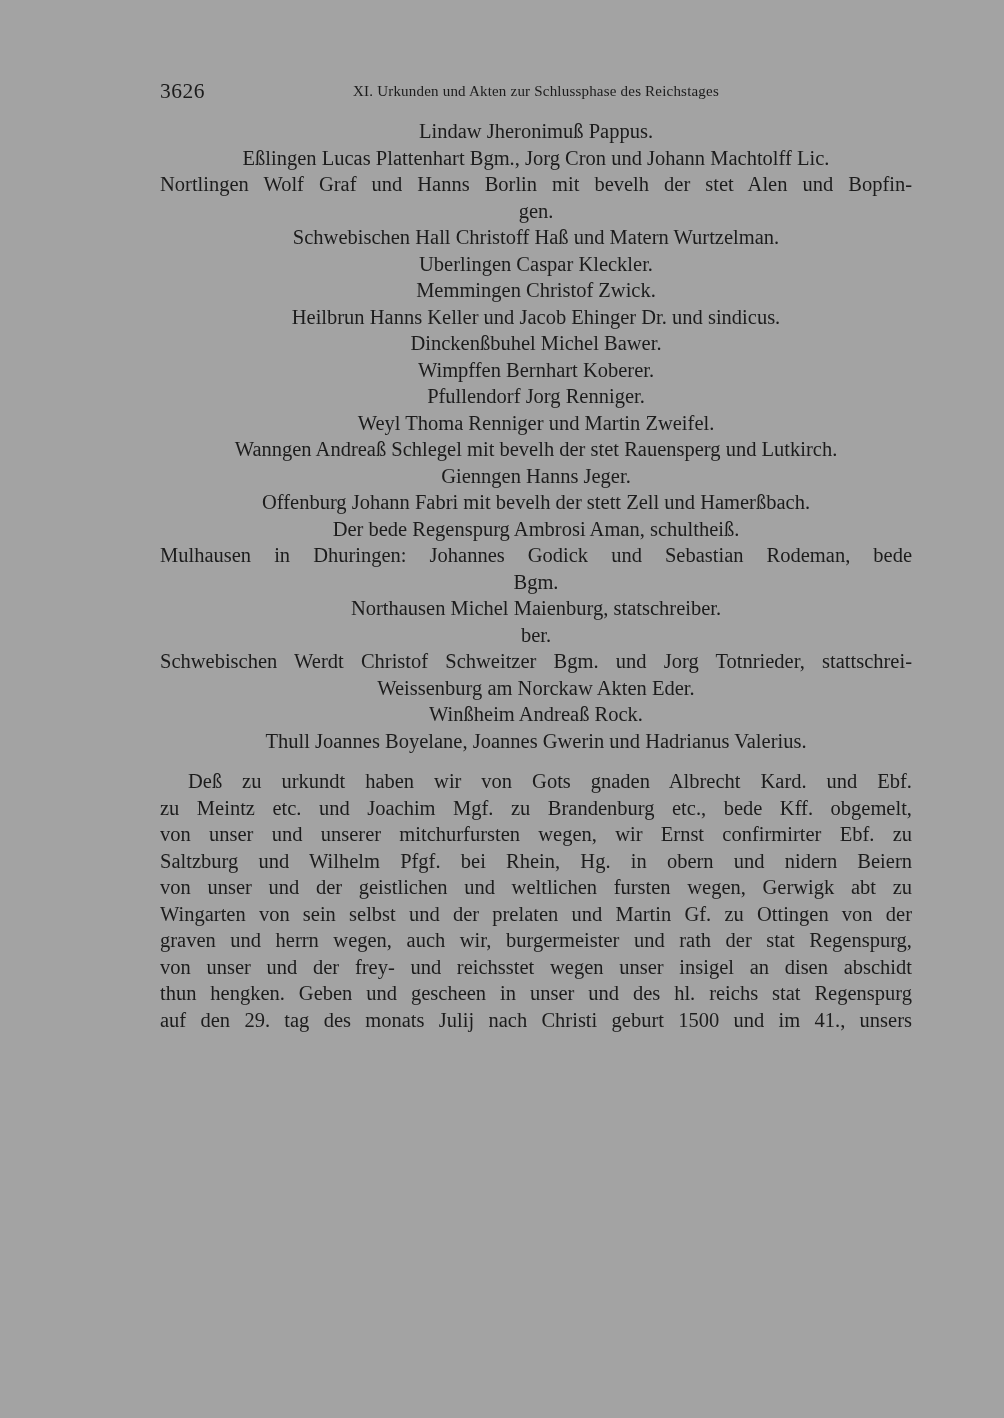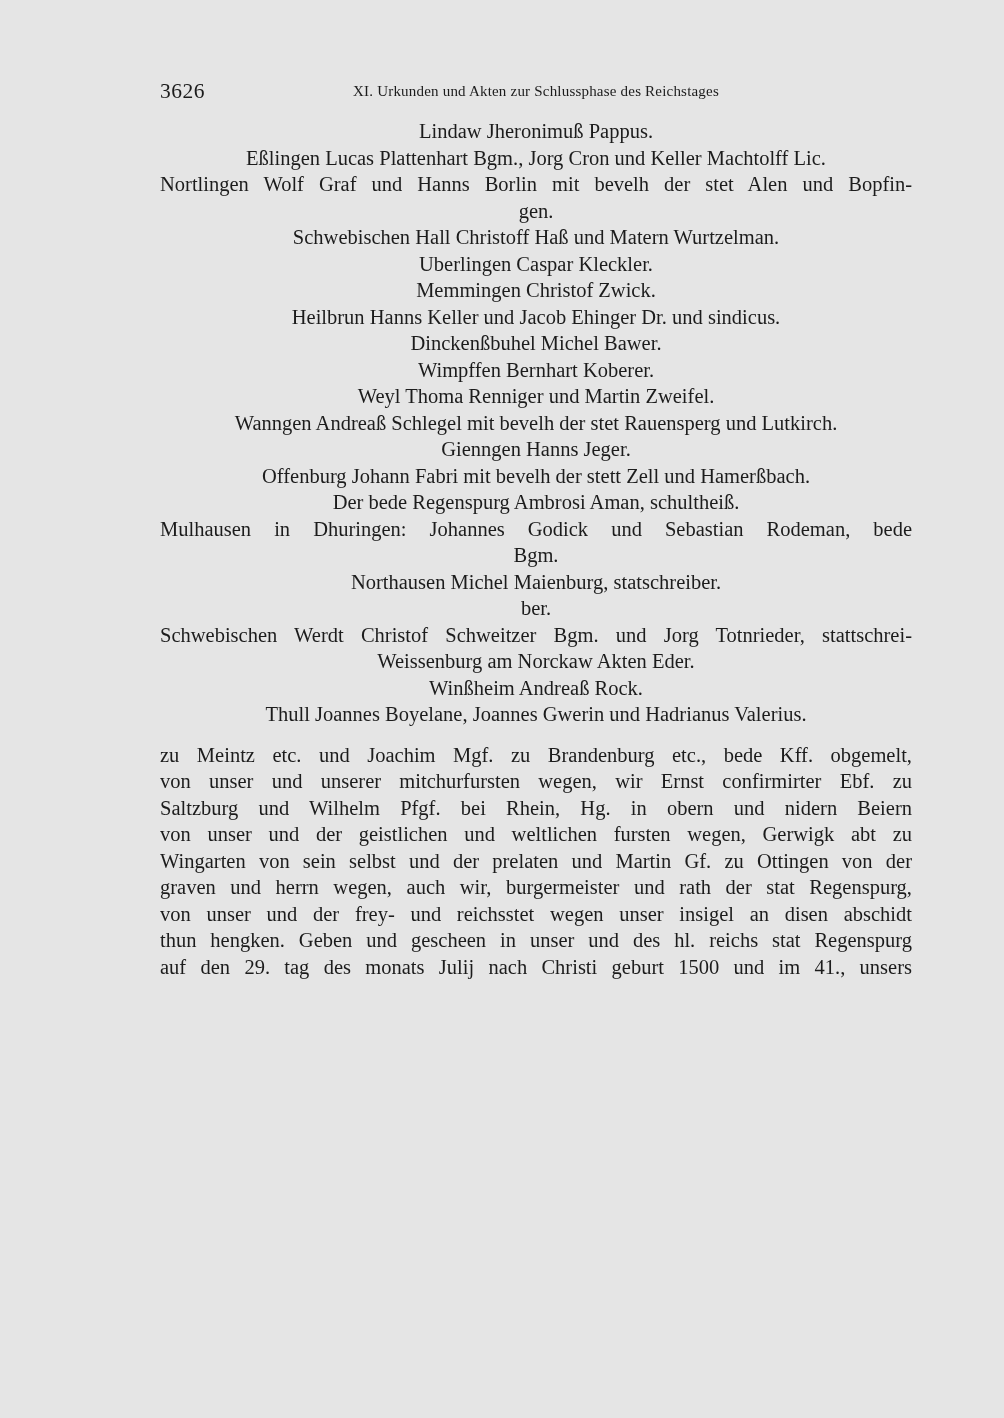--- a/index.html
+++ b/index.html
@@ -59,34 +59,34 @@
   .line.indent {
     text-indent: 28px;
   }
   #closing-paragraph {
     margin-top: 14px;
   }
 </style>
 </head>
 <body>
 
-<div class="page" style="color: rgb(28, 28, 28); background: #e5e5e5;">
+<div class="page" style="color: rgb(28, 28, 28); background: #a3a3a3;">
 
   <header class="page-header">
     <span class="page-number">3626</span>
     <span class="running-head">XI. Urkunden und Akten zur Schlussphase des Reichstages</span>
   </header>
 
   <main class="text-block">
     <section id="delegate-list">
         <div class="paragraph">
           <div class="line">Lindaw Jheronimuß Pappus.</div>
         </div>
         <div class="paragraph">
-          <div class="line">Eßlingen Lucas Plattenhart Bgm., Jorg Cron und Keller Machtolff Lic.</div>
+          <div class="line">Eßlingen Lucas Plattenhart Bgm., Jorg Cron und Johann Machtolff Lic.</div>
         </div>
         <div class="paragraph">
           <div class="line full">Nortlingen Wolf Graf und Hanns Borlin mit bevelh der stet Alen und Bopfin-</div>
           <div class="line">gen.</div>
         </div>
         <div class="paragraph">
           <div class="line">Schwebischen Hall Christoff Haß und Matern Wurtzelman.</div>
         </div>
         <div class="paragraph">
           <div class="line">Uberlingen Caspar Kleckler.</div>
@@ -95,20 +95,23 @@
           <div class="line">Memmingen Christof Zwick.</div>
         </div>
         <div class="paragraph">
           <div class="line">Heilbrun Hanns Keller und Jacob Ehinger Dr. und sindicus.</div>
         </div>
         <div class="paragraph">
           <div class="line">Dinckenßbuhel Michel Bawer.</div>
         </div>
         <div class="paragraph">
           <div class="line">Wimpffen Bernhart Koberer.</div>
+        </div>
+        <div class="paragraph">
+          <div class="line">Pfullendorf Jorg Renniger.</div>
         </div>
         <div class="paragraph">
           <div class="line">Weyl Thoma Renniger und Martin Zweifel.</div>
         </div>
         <div class="paragraph">
           <div class="line">Wanngen Andreaß Schlegel mit bevelh der stet Rauensperg und Lutkirch.</div>
         </div>
         <div class="paragraph">
           <div class="line">Gienngen Hanns Jeger.</div>
         </div>
@@ -134,20 +137,21 @@
         </div>
         <div class="paragraph">
           <div class="line">Winßheim Andreaß Rock.</div>
         </div>
         <div class="paragraph">
           <div class="line">Thull Joannes Boyelane, Joannes Gwerin und Hadrianus Valerius.</div>
         </div>
       </section>
     <section id="closing-paragraph">
         <div class="paragraph">
+          <div class="line full indent">Deß zu urkundt haben wir von Gots gnaden Albrecht Kard. und Ebf.</div>
           <div class="line full">zu Meintz etc. und Joachim Mgf. zu Brandenburg etc., bede Kff. obgemelt,</div>
           <div class="line full">von unser und unserer mitchurfursten wegen, wir Ernst confirmirter Ebf. zu</div>
           <div class="line full">Saltzburg und Wilhelm Pfgf. bei Rhein, Hg. in obern und nidern Beiern</div>
           <div class="line full">von unser und der geistlichen und weltlichen fursten wegen, Gerwigk abt zu</div>
           <div class="line full">Wingarten von sein selbst und der prelaten und Martin Gf. zu Ottingen von der</div>
           <div class="line full">graven und herrn wegen, auch wir, burgermeister und rath der stat Regenspurg,</div>
           <div class="line full">von unser und der frey- und reichsstet wegen unser insigel an disen abschidt</div>
           <div class="line full">thun hengken. Geben und gescheen in unser und des hl. reichs stat Regenspurg</div>
           <div class="line full">auf den 29. tag des monats Julij nach Christi geburt 1500 und im 41., unsers</div>
         </div>

